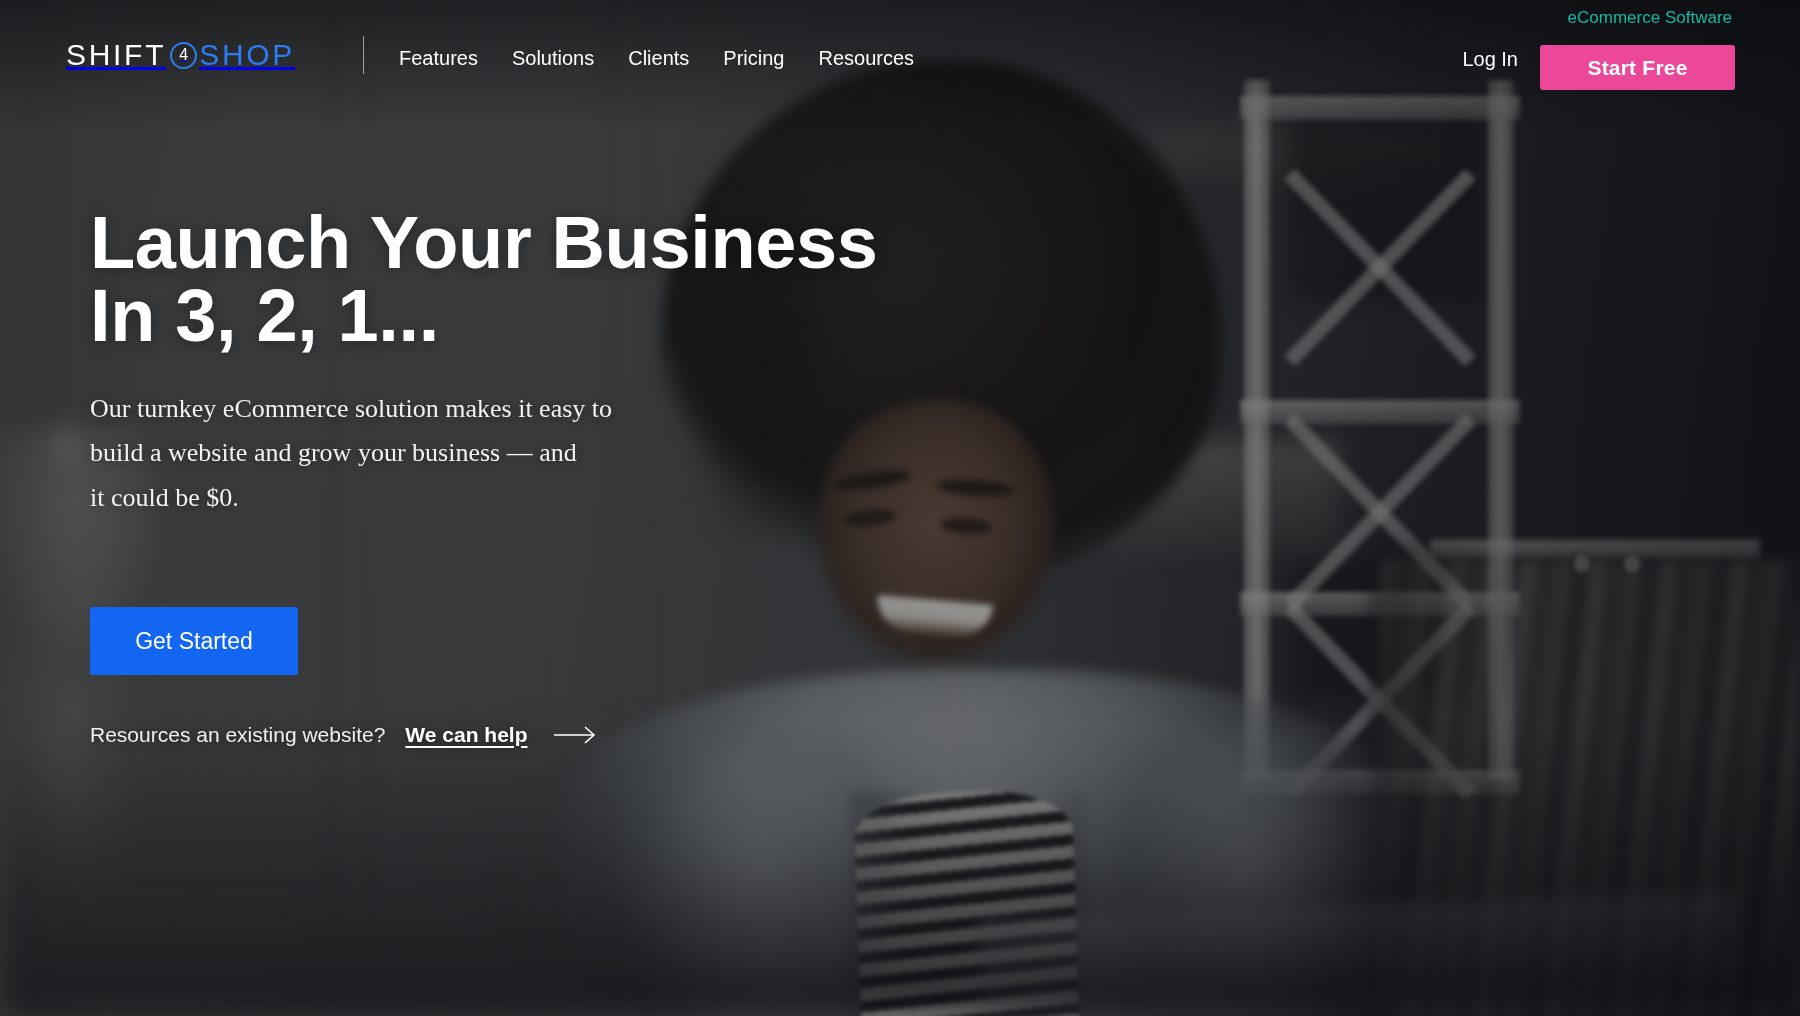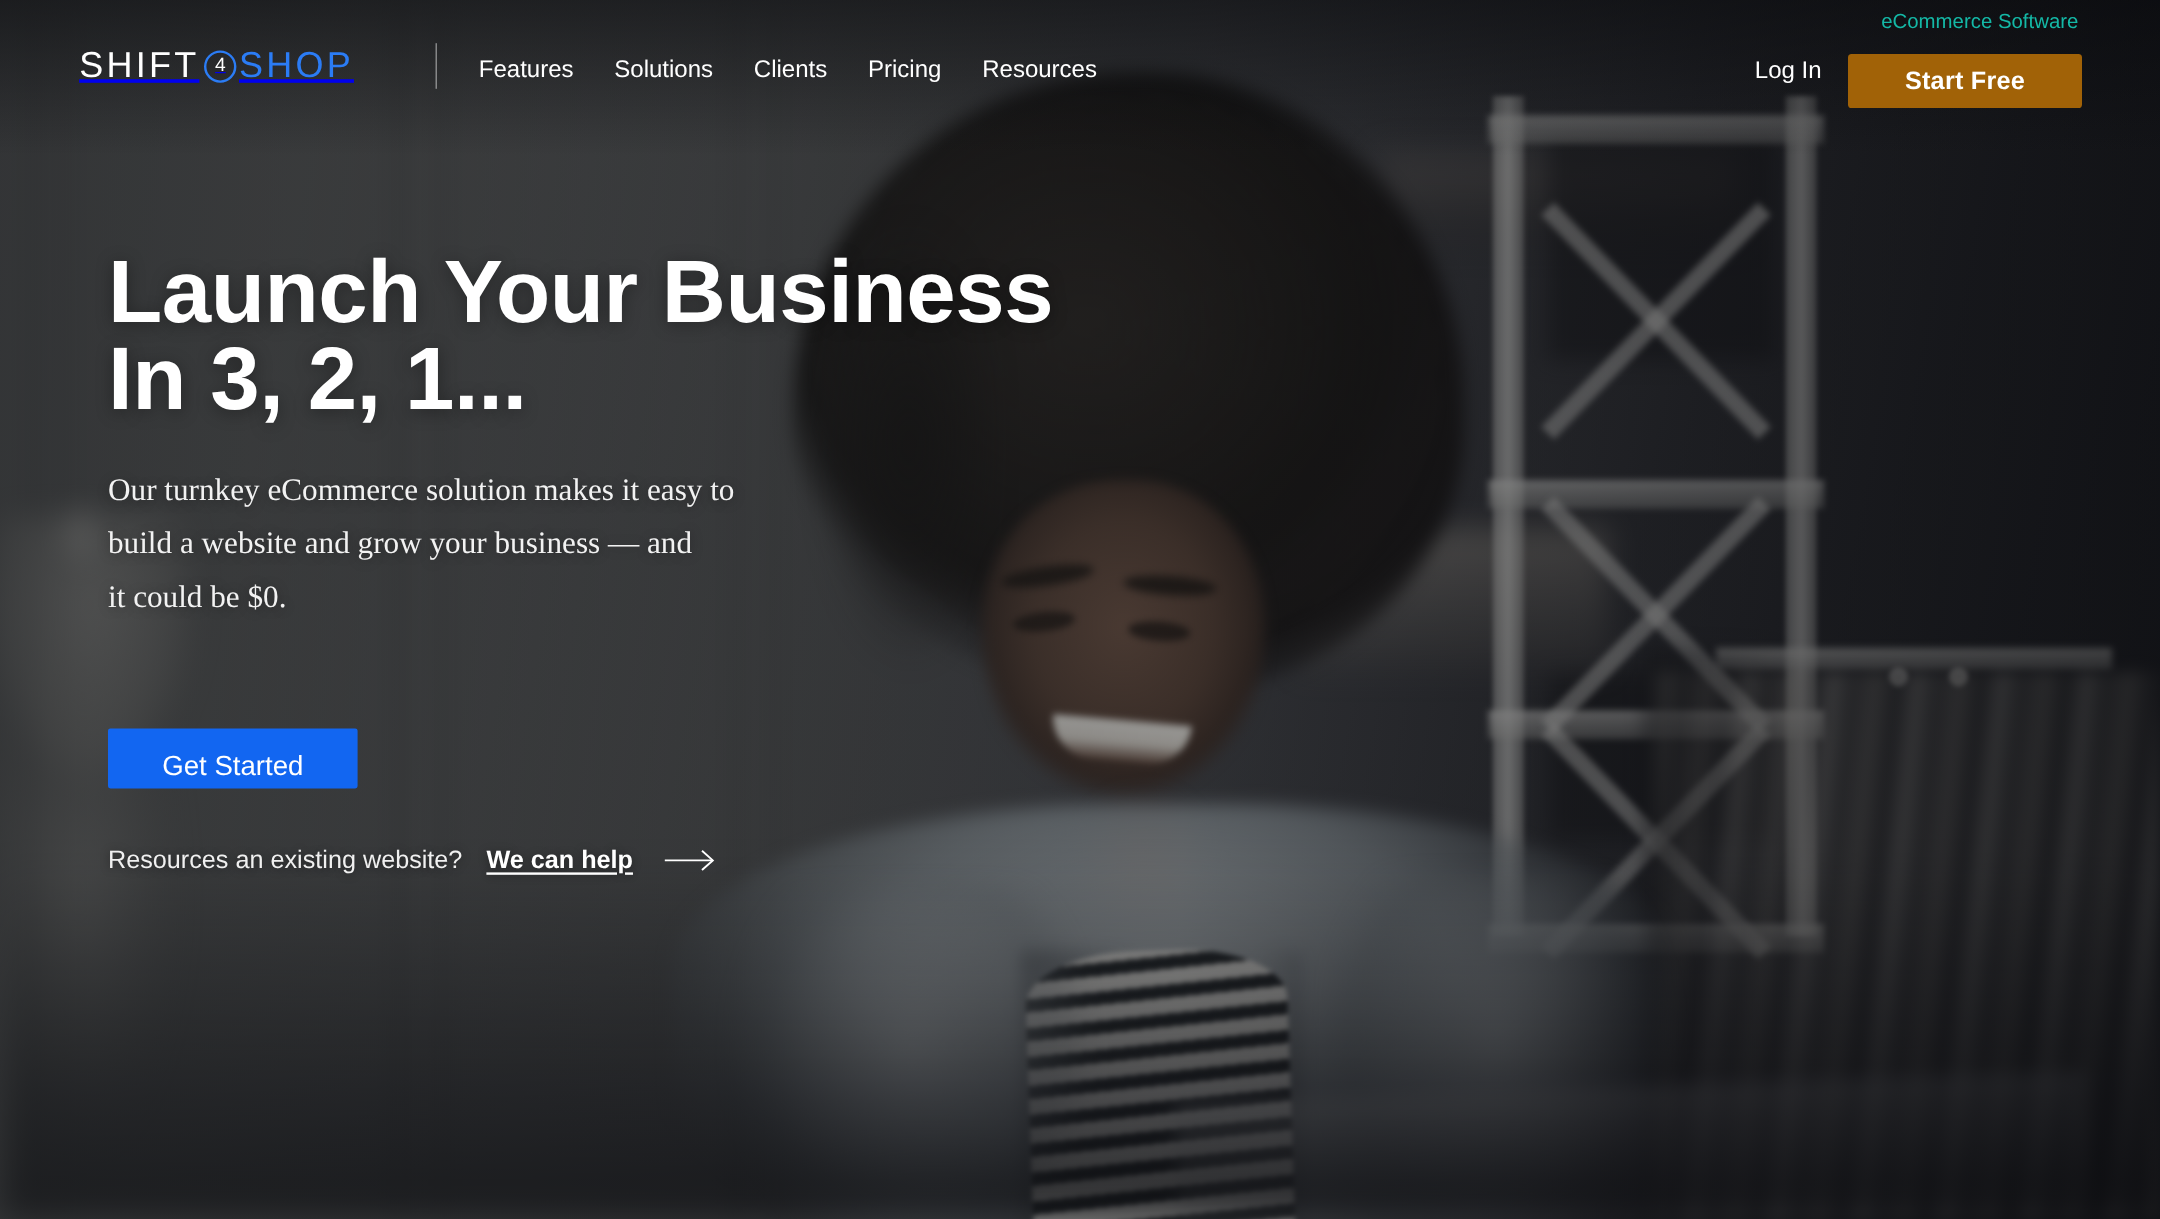--- a/index.html
+++ b/index.html
@@ -287,21 +287,21 @@
     position:absolute; right:36px; top:8px;
     color:#14b8a6; font-size:17px; white-space:nowrap;
   }
   .login {
     position:absolute; right:250px; top:48px;
     color:#ffffff; font-size:20px; text-decoration:none; white-space:nowrap;margin-left:31px;
   }
   .start-free {
     position:absolute; right:33px; top:45px;
     width:195px; height:45px;
-    background:#a16207; color:#ffffff;
+    background:#ec4899; color:#ffffff;
     border:none; border-radius:3px;
     font-size:21px; font-weight:700;
     font-family:"Liberation Sans", sans-serif;
     cursor:pointer;
     letter-spacing:.01em;
   }
 
   
   .hero { position:absolute; left:90px; top:206px; z-index:20; width:830px; }
   .hero h1 {
@@ -325,21 +325,21 @@
   }
   .hero p.sub .ln { display:block;font-family:Liberation Serif, serif; }
 
   .cta {
     display:inline-block;
     margin-top:86px;
     background:#1266f1;
     color:#ffffff;
     border:none;
     padding:0 20px;
-    height:50px; line-height:62px;
+    height:68px; line-height:62px;
     font-size:23px;
     font-family:"Liberation Sans", sans-serif;
     cursor:pointer;
     border-radius:2px;
     min-width:208px;
     text-align:center;
   }
 
   .migrate {
     margin-top:48px;

